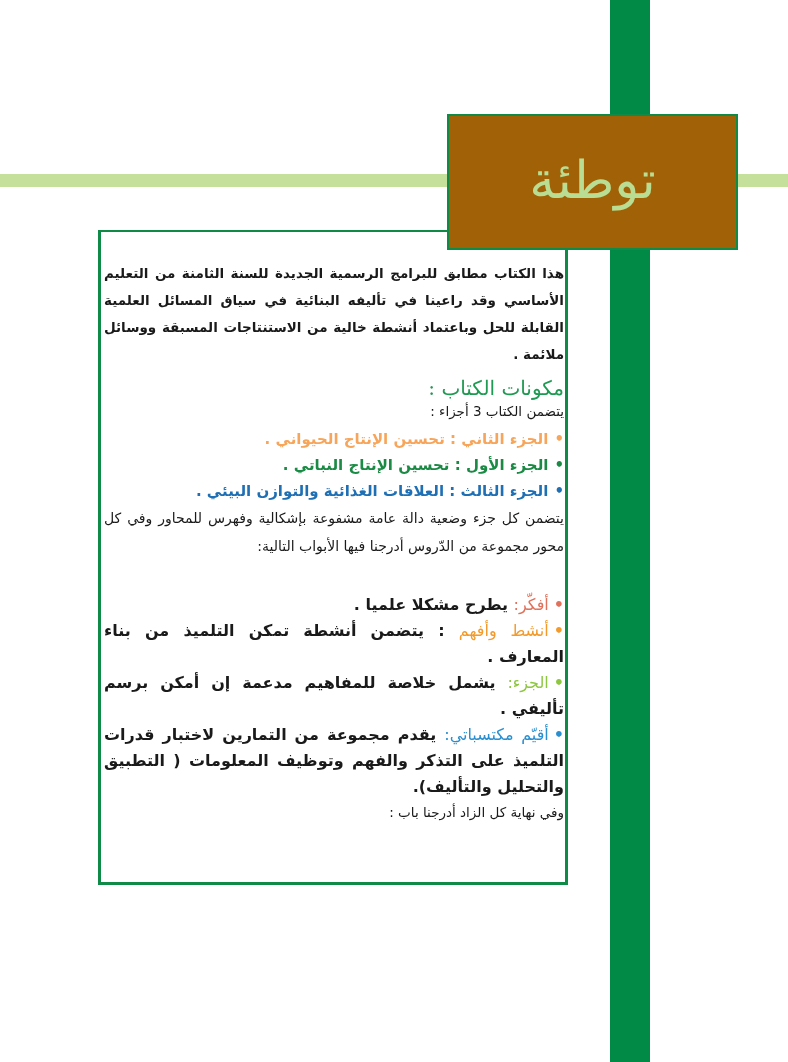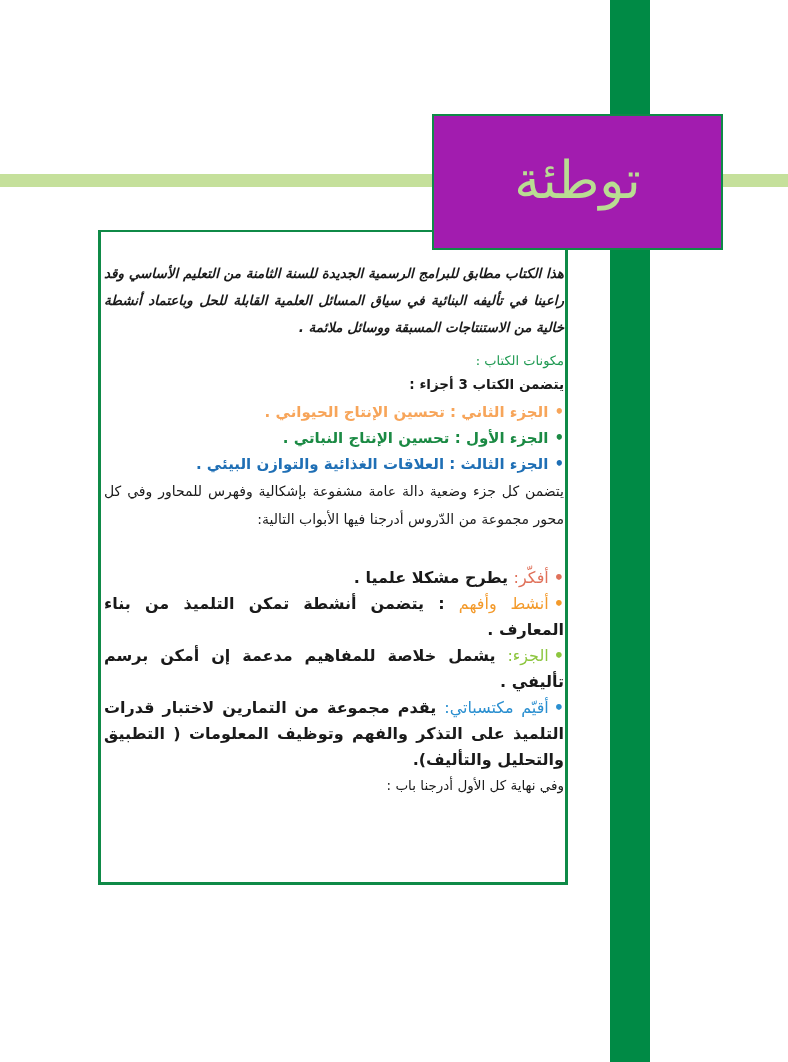--- a/index.html
+++ b/index.html
@@ -5,45 +5,45 @@
   html, body { margin:0; padding:0; }
   body {
     width:788px; height:1062px; position:relative; overflow:hidden;
     background:#ffffff;
     font-family:"DejaVu Sans", sans-serif;
     color:#1a1a1a;
   }
   .vbar { position:absolute; left:610px; top:0; width:40px; height:1062px; background:#008a45; }
   .hbar { position:absolute; left:0; top:174px; width:788px; height:13px; background:#c5e09b; }
   .title-box {
-    position:absolute; left:432px; top:114px; width:287px; height:132px;
-    background:#a21caf; border:2px solid #0f8a47;
+    position:absolute; left:447px; top:114px; width:287px; height:132px;
+    background:#a16207; border:2px solid #0f8a47;
     display:flex; align-items:center; justify-content:center;
   }
   .title-text {
     font-family:"DejaVu Serif", serif; font-size:52px; color:#b9dd92;
     direction:rtl; letter-spacing:1px; margin-top:-4px;
   }
   .content-box {
     position:absolute; left:98px; top:230px; width:470px; height:655px;
     border:3px solid #0f8a47; border-top-width:2px; background:#fff;
     box-sizing:border-box;
   }
   .content {
     position:absolute; left:104px; top:260px; width:460px;
     direction:rtl; text-align:justify;
     font-size:13.5px; line-height:27px; font-weight:bold;
   }
   .content p { margin:0; }
-  .intro { text-align-last:right;font-style:italic; }
+  .intro { text-align-last:right; }
   .section-head {
-    font-family:"DejaVu Serif", serif; color:#1f9a52; font-size:13px; font-weight:normal;
+    font-family:"DejaVu Serif", serif; color:#1f9a52; font-size:20px; font-weight:normal;
     margin-top:8px; line-height:24px;
   }
-  .sub { font-weight:bold; font-size:13.5px; line-height:22px; }
+  .sub { font-weight:normal; font-size:13.5px; line-height:22px; }
   .parts { margin-top:4px; }
   .part { font-size:15px; line-height:26px; font-weight:bold; }
   .part .dot { margin-left:6px; }
   .desc { margin-top:18px; font-weight:normal; font-size:14px; line-height:28px; text-align-last:right; }
   .items { margin-top:32px; }
   .item { font-size:16px; line-height:26px; font-weight:bold; text-align-last:right; }
   .item .label { font-weight:normal; }
   .item .dot { margin-left:5px; }
   .after { font-weight:normal; font-size:13.5px; line-height:24px; }
 </style>
@@ -85,15 +85,15 @@
     </div>
     <div class="item">
       <span class="dot" style="color:#f39a2b">•</span><span class="label" style="color:#f39a2b">أنشط وأفهم</span><span> : يتضمن أنشطة تمكن التلميذ من بناء المعارف .</span>
     </div>
     <div class="item">
       <span class="dot" style="color:#8dc63f">•</span><span class="label" style="color:#8dc63f">الجزء:</span><span> يشمل خلاصة للمفاهيم مدعمة إن أمكن برسم تأليفي .</span>
     </div>
     <div class="item">
       <span class="dot" style="color:#2a8fd0">•</span><span class="label" style="color:#2a8fd0">أقيّم مكتسباتي:</span><span> يقدم مجموعة من التمارين لاختبار قدرات التلميذ على التذكر والفهم وتوظيف المعلومات ( التطبيق والتحليل والتأليف).</span>
     </div>
-    <div class="after">وفي نهاية كل الأول أدرجنا باب :</div>
+    <div class="after">وفي نهاية كل الزاد أدرجنا باب :</div>
   </div>
 </div>
 
 </body></html>

